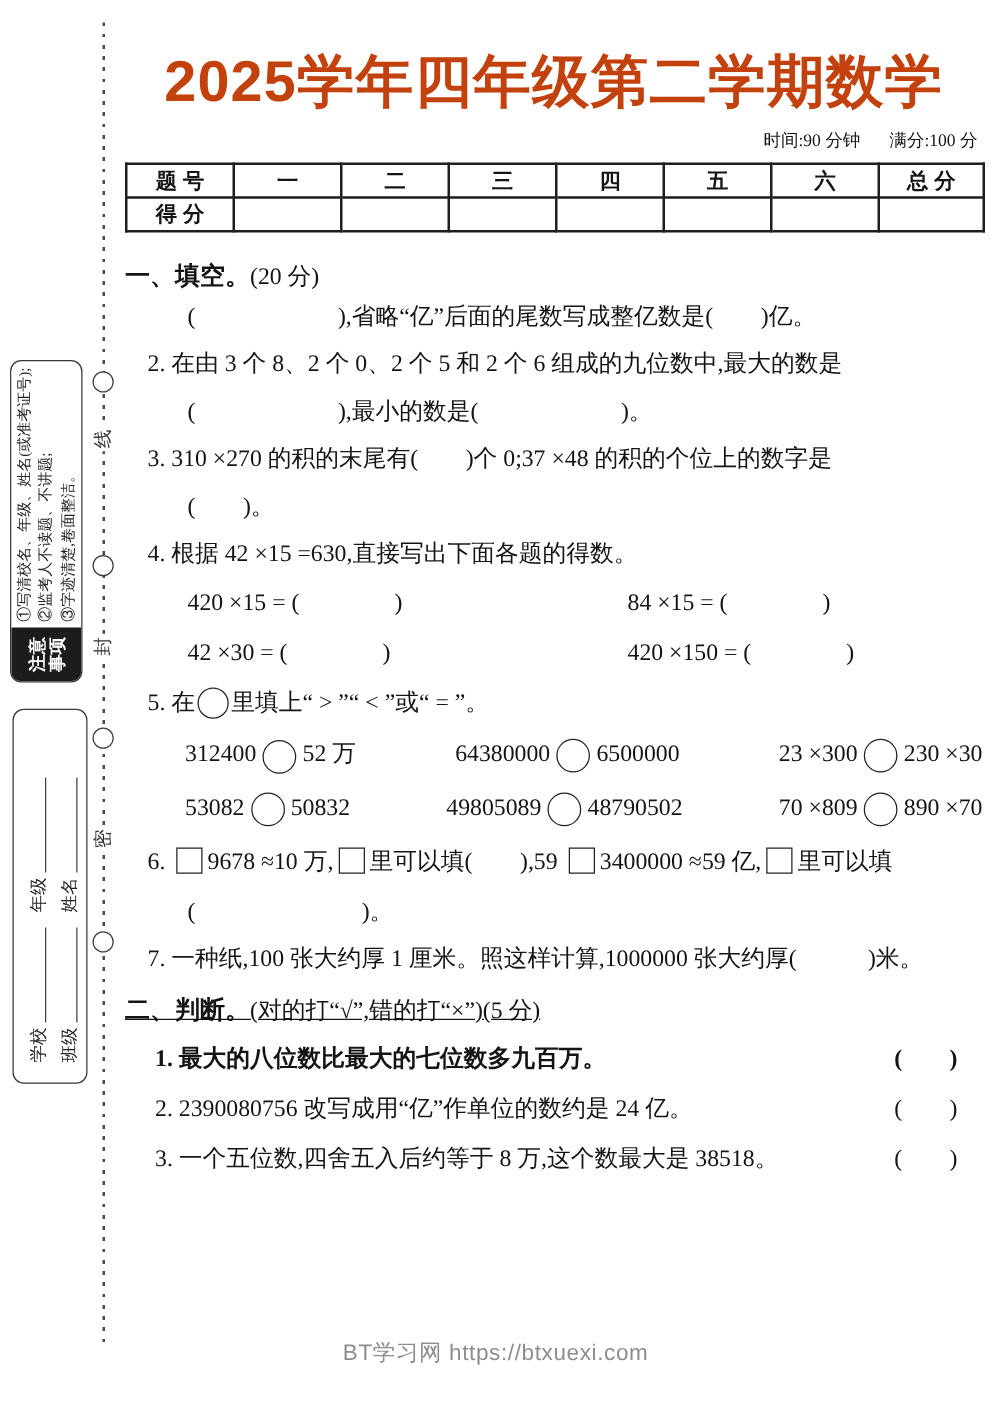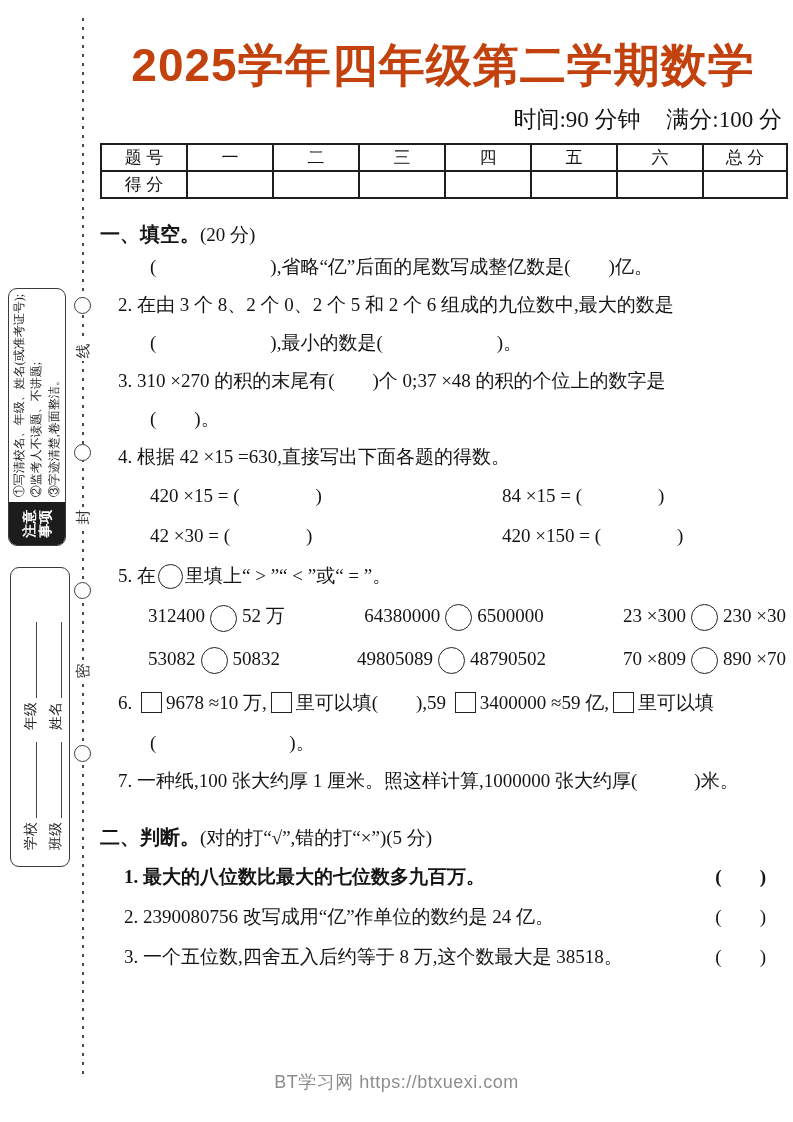--- a/index.html
+++ b/index.html
@@ -35,26 +35,26 @@
     margin:0 12px 3px 4px; }
 
   
   .content { position:absolute; left:100px; top:0; width:686px; }
 
   .title1 { margin:36px 0 0; font-size:46px; font-weight:900; text-align:center; letter-spacing:1px;
     line-height:58px; font-family:"Liberation Sans","DejaVu Sans",sans-serif; color:#c2410c; }
   .title2 { margin:6px 0 0; font-size:54px; font-weight:900; text-align:center; letter-spacing:3px;
     line-height:64px; font-family:"Liberation Sans","DejaVu Sans",sans-serif; color:#0d0d0d; }
 
-  .info-line { margin-top:10px; text-align:right; font-size:23px; padding-right:4px; }
+  .info-line { margin-top:10px; text-align:right; font-size:14px; padding-right:4px; }
   .info-line .score-part { margin-left:20px; }
 
   table.score { margin-top:8px; border-collapse:collapse; width:100%; table-layout:fixed; }
   table.score td { border:2px solid #1e1e1e; height:20px; text-align:center; font-size:17px;
-    font-weight:normal; font-family:"Liberation Sans","DejaVu Sans",sans-serif; }
+    font-weight:bold; font-family:"Liberation Sans","DejaVu Sans",sans-serif; }
 
   .sec-heading { margin-top:22px; font-size:19px; line-height:26px; }
   .sec-heading .bold { font-weight:bold; font-size:20px;
     font-family:"Liberation Sans","DejaVu Sans",sans-serif; }
 
   .q-line { font-size:19px; line-height:38px; padding-left:18px; }
   .q-cont { padding-left:50px; }
   .eq-row { display:flex; font-size:19px; line-height:40px; padding-left:50px; }
   .eq-left { width:352px; }
 
@@ -196,21 +196,21 @@
     <span><span>70 ×809</span><span class="circle"></span><span>890 ×70</span></span>
   </div>
 
   <div class="q-line q6-line">
     <span>6. </span><span class="sq"></span><span>9678 ≈10 万,</span><span class="sq"></span><span>里可以填(　　),59 </span><span class="sq"></span><span>3400000 ≈59 亿,</span><span class="sq"></span><span>里可以填</span>
   </div>
   <div class="q-line q-cont">(　　　　　　　)。</div>
 
   <div class="q-line">7. 一种纸,100 张大约厚 1 厘米。照这样计算,1000000 张大约厚(　　　)米。</div>
 
-  <div class="sec-heading" style="margin-top:24px;">
+  <div class="sec-heading" style="margin-top:8px;text-decoration:underline;">
     <span class="bold">二、判断。</span><span>(对的打“√”,错的打“×”)(5 分)</span>
   </div>
 
   <div class="judge-row" style="margin-top:6px;font-weight:bold;">
     <span>1. 最大的八位数比最大的七位数多九百万。</span>
     <span>(　　)</span>
   </div>
   <div class="judge-row">
     <span>2. 2390080756 改写成用“亿”作单位的数约是 24 亿。</span>
     <span>(　　)</span>

